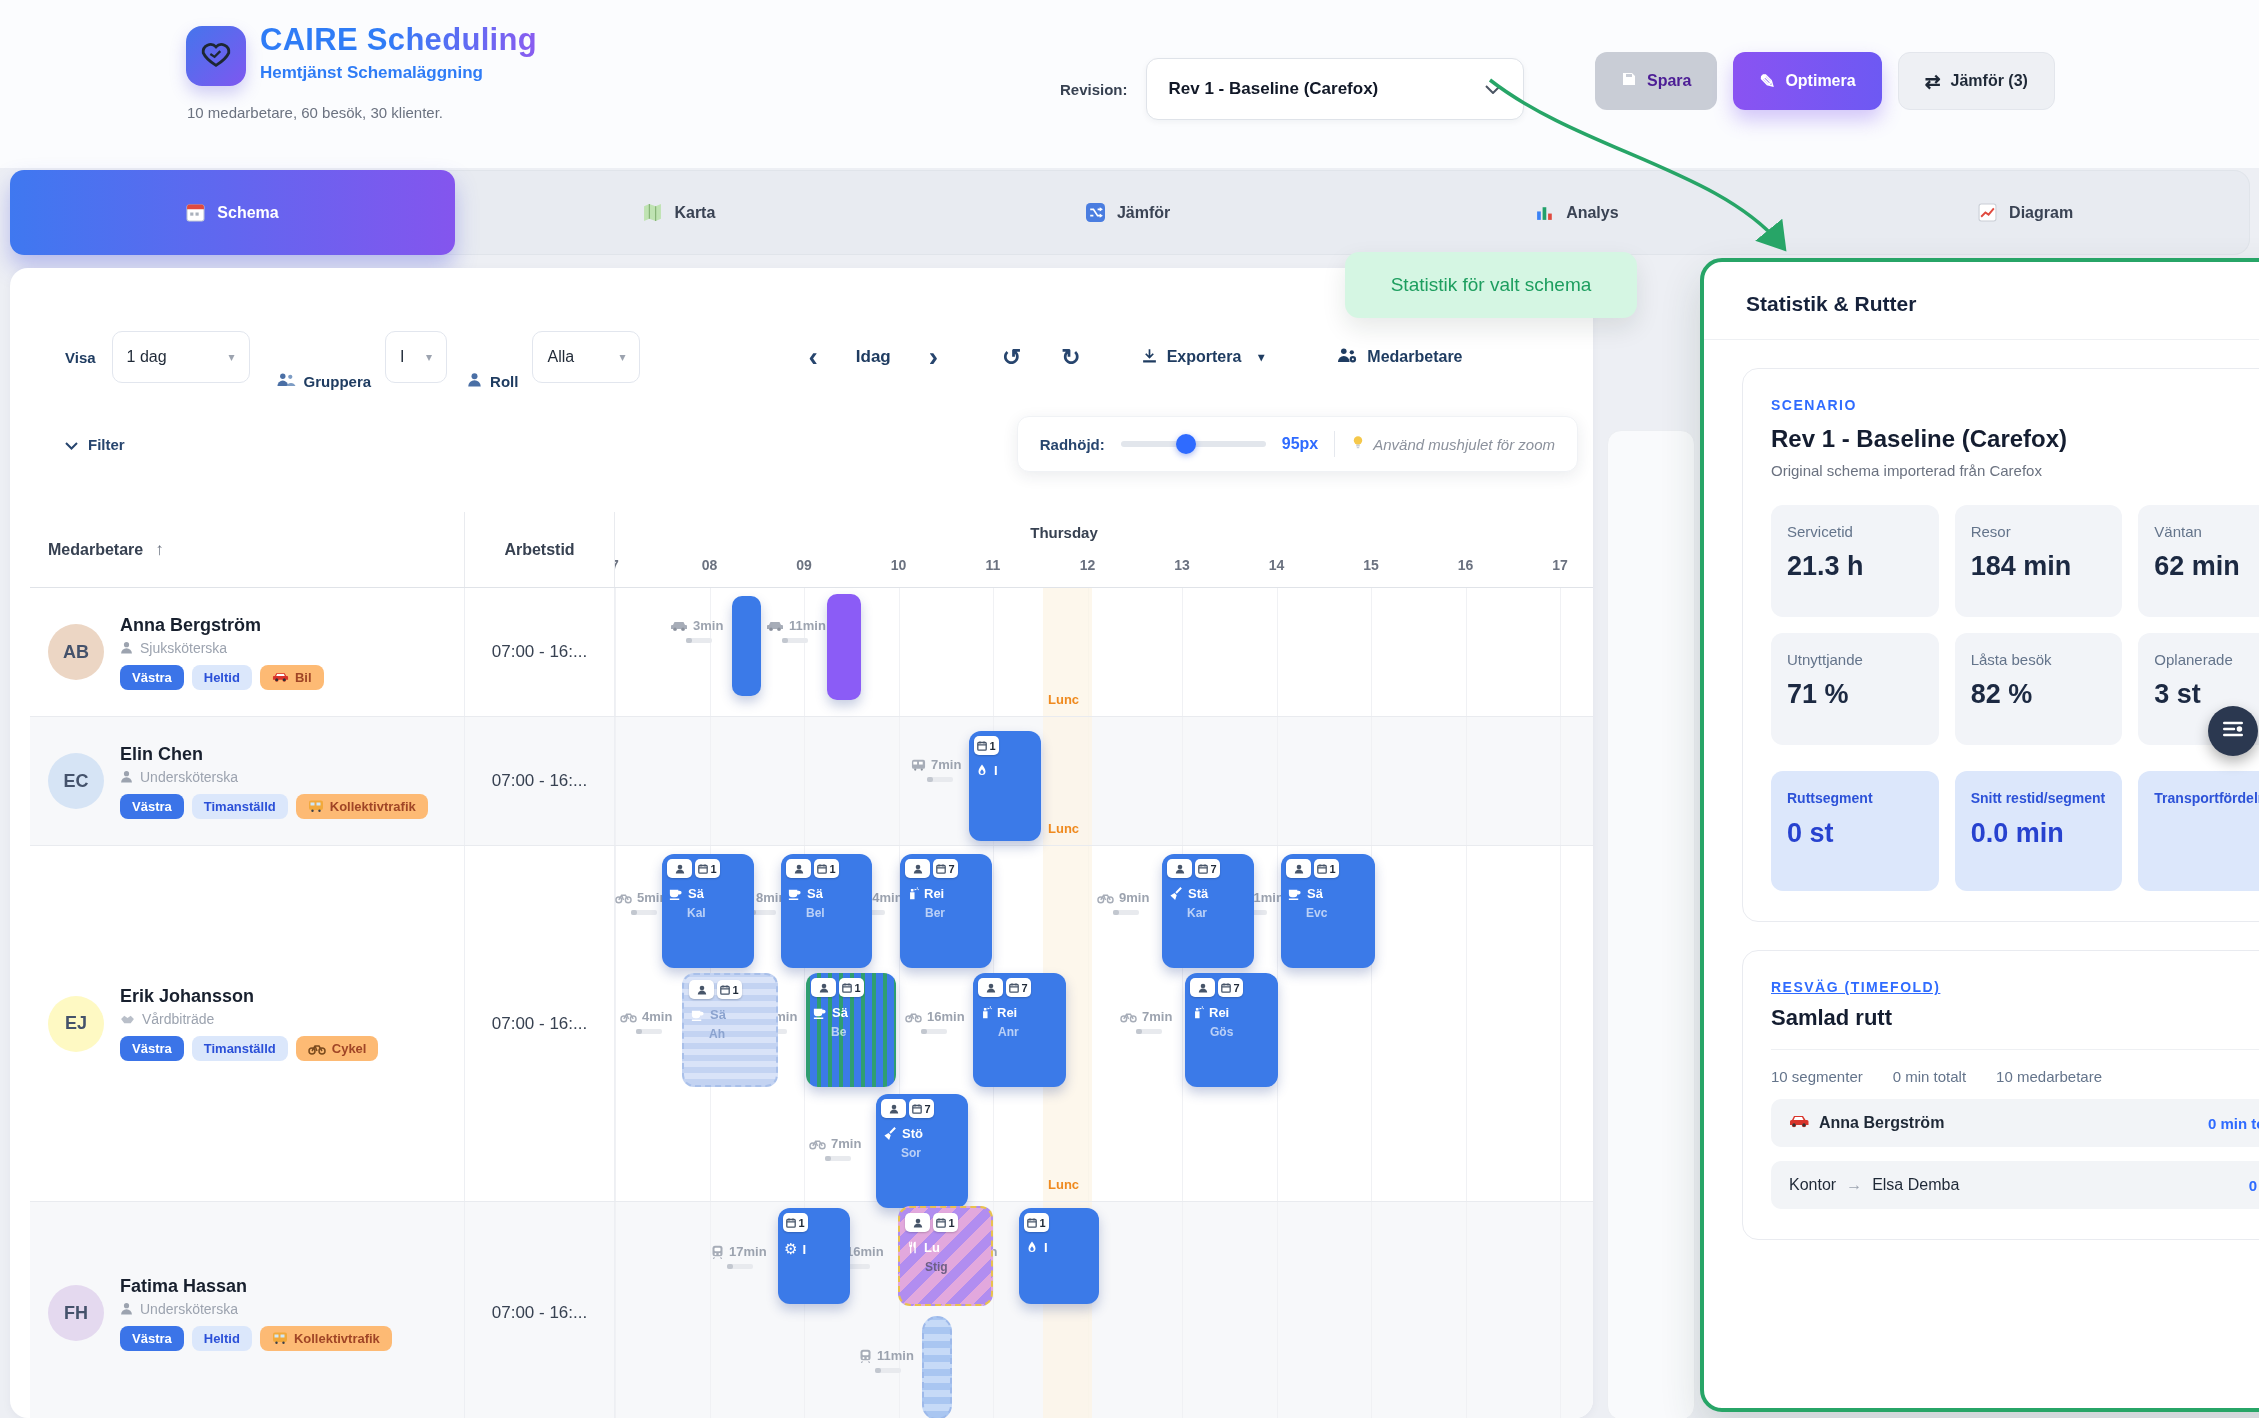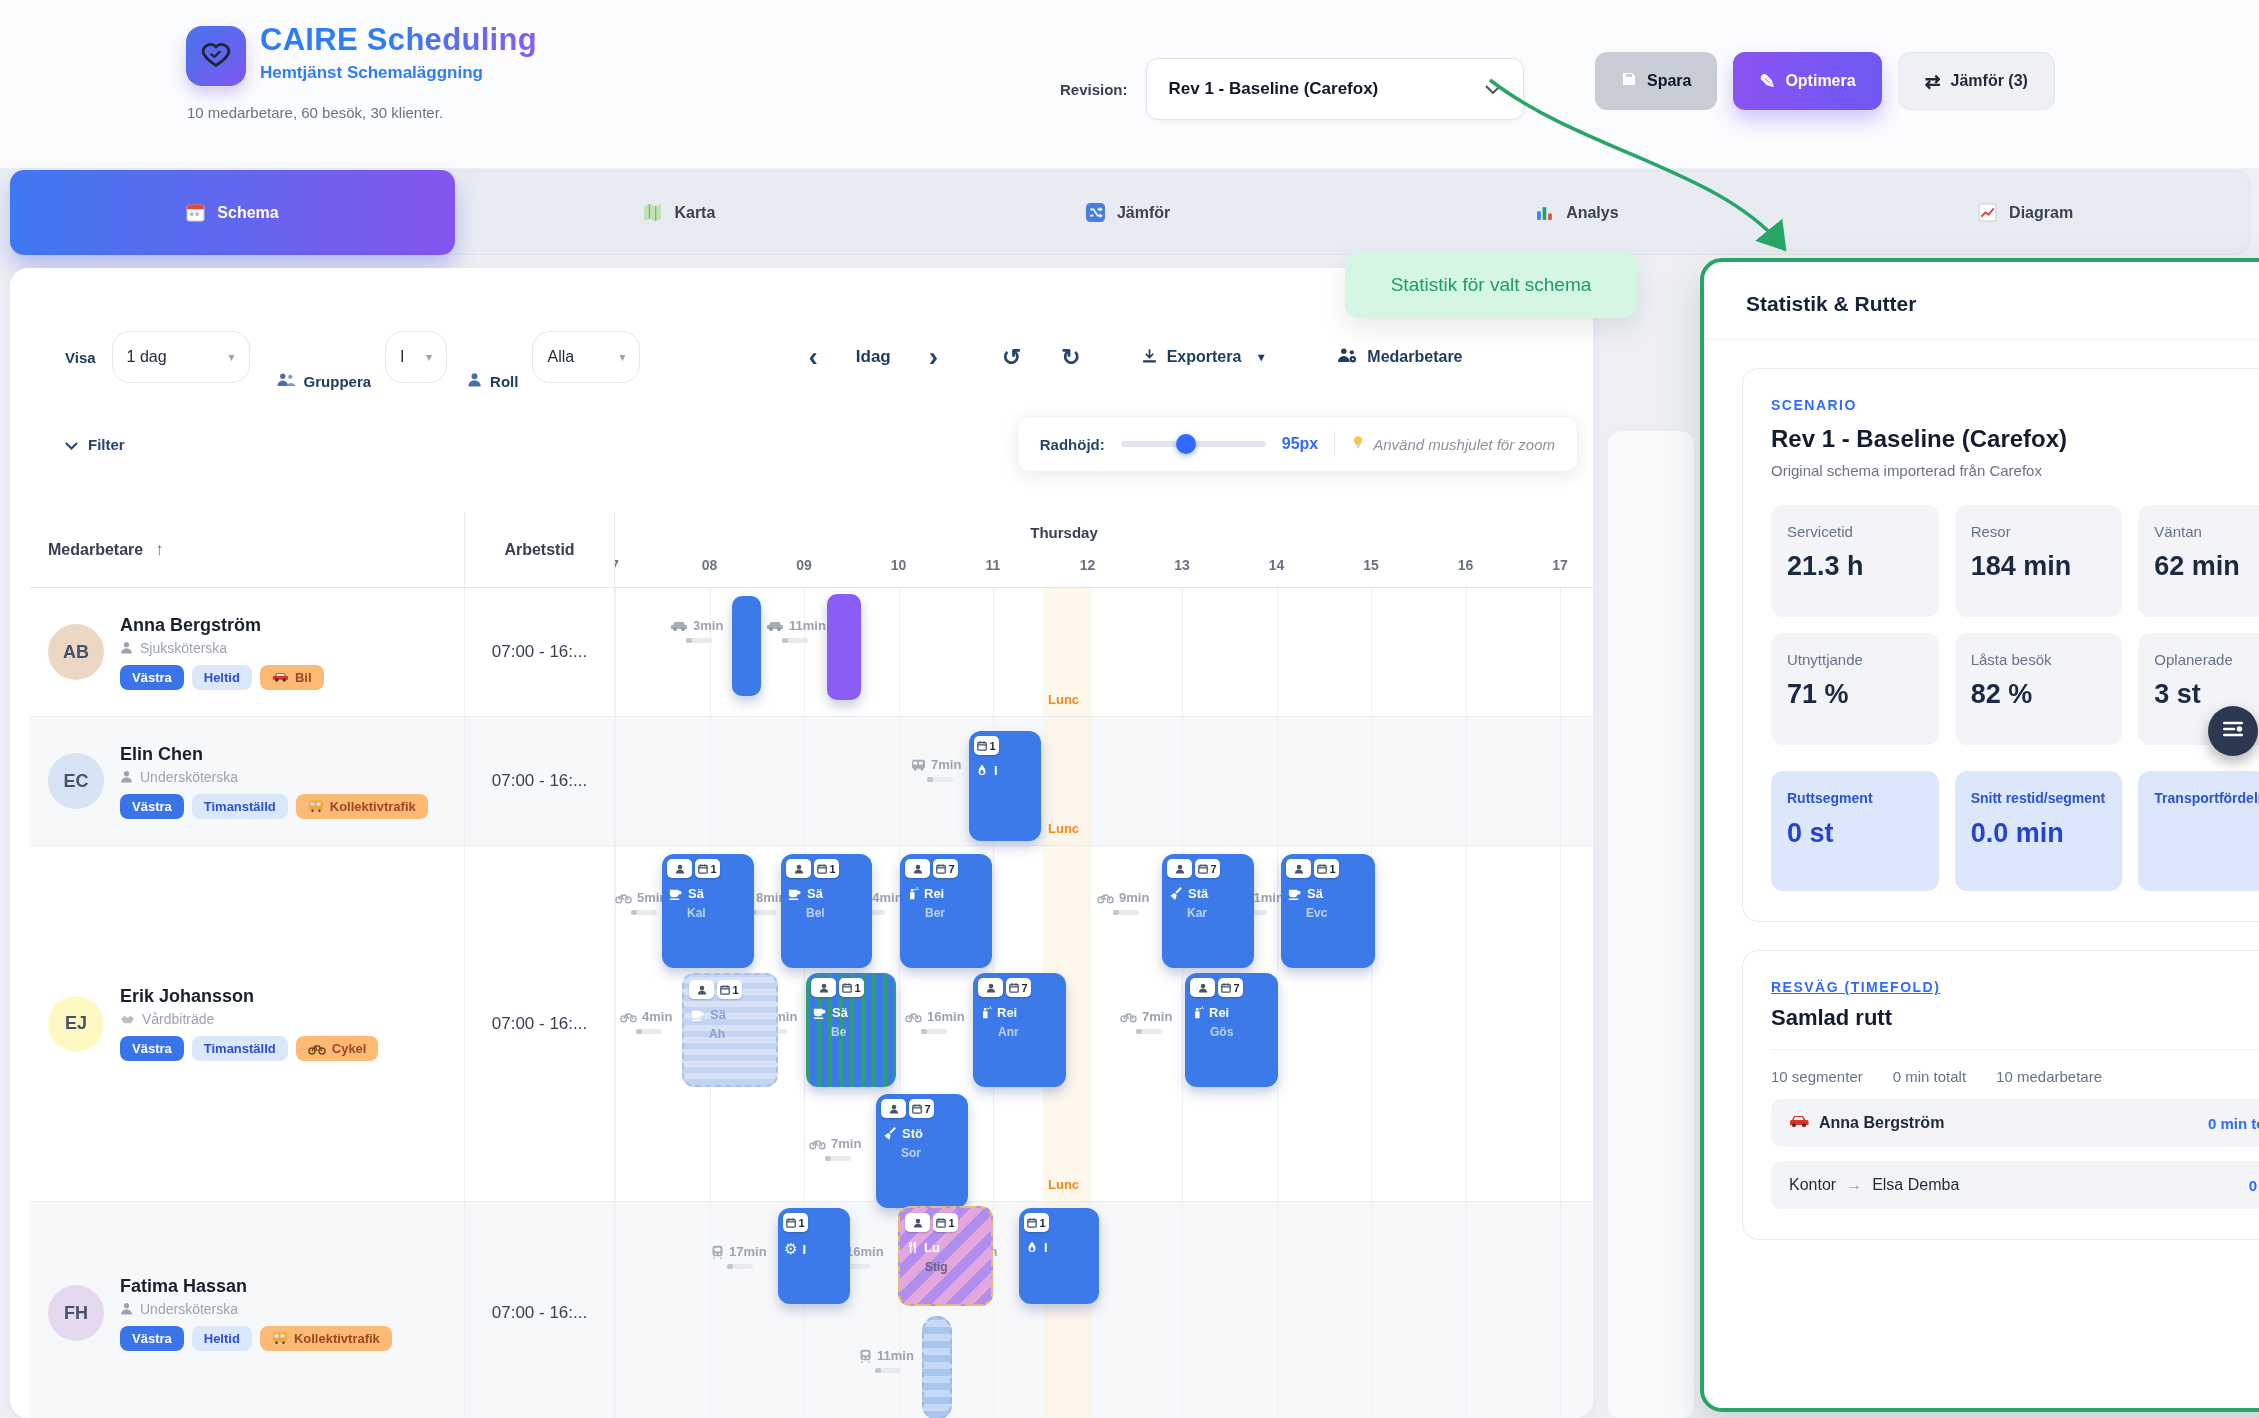--- a/index.html
+++ b/index.html
@@ -18,39 +18,39 @@
   .summary{position:absolute;left:187px;top:104px;font-size:15px;color:#6b7280;}
   .revgrp{position:absolute;left:1060px;top:58px;display:flex;align-items:center;gap:18px;}
   .revlabel{font-size:15px;font-weight:bold;color:#374151;}
   .revsel{width:378px;height:62px;background:#fff;border:1px solid #dfe3e9;border-radius:12px;display:flex;
           align-items:center;justify-content:space-between;padding:0 22px;box-sizing:border-box;cursor:pointer;
           box-shadow:0 2px 6px rgba(20,30,60,.05);}
   .revsel b{font-size:17px;color:#111827;}
   .hbtns{position:absolute;left:1595px;top:52px;display:flex;gap:16px;}
   .btn{height:58px;border-radius:12px;display:flex;align-items:center;justify-content:center;gap:10px;
        font-weight:bold;font-size:16px;padding:0 26px;cursor:pointer;box-sizing:border-box;}
-  .btn.save{background:#c9cdd6;color:#0f172a;}
+  .btn.save{background:#c9cdd6;color:#4c1d95;}
   .btn.opt{background:linear-gradient(90deg,#8a53f2,#6d59f3);color:#fff;box-shadow:0 10px 20px rgba(120,80,240,.32);}
   .btn.cmp{background:#eef0f4;color:#1f2937;border:1px solid #e3e6ec;}
   .glyph{font-size:19px;line-height:1;}
 
   
   .tabs{position:absolute;left:10px;top:170px;width:2240px;height:85px;background:#e8ebf1;border-radius:16px;
         display:flex;align-items:stretch;box-shadow:inset 0 0 0 1px #e0e4ea;}
   .tab{flex:1;display:flex;align-items:center;justify-content:center;gap:12px;font-size:16px;font-weight:bold;
        color:#3a4354;cursor:pointer;}
   .tab.active{flex:0 0 445px;background:linear-gradient(90deg,#3f78f0,#8455ee);border-radius:14px;color:#fff;
        box-shadow:0 12px 22px rgba(80,90,220,.35);}
   .ticon svg{display:block;}
 
   
   .card{position:absolute;left:10px;top:268px;width:1583px;height:1150px;background:#fff;border-radius:18px;
         box-shadow:0 2px 10px rgba(30,40,70,.05);overflow:hidden;}
   .toolrow{display:flex;align-items:center;margin:56px 0 0 55px;color:#1f3c61;font-weight:bold;font-size:15px;}
-  .tsel{display:flex;align-items:center;justify-content:space-between;border:1px solid #e2e6ee;border-radius:18px;
+  .tsel{display:flex;align-items:center;justify-content:space-between;border:1px solid #e2e6ee;border-radius:10px;
         background:#fff;height:52px;padding:7px 14px;box-sizing:border-box;font-size:16px;color:#1f2937;cursor:pointer;font-weight:normal;}
   .caret{color:#9ca3af;font-size:12px;margin-left:8px;}
   .tlabel-ic{display:flex;align-items:center;gap:8px;margin-top:48px;}
   .navbtn{font-size:28px;color:#27456e;cursor:pointer;line-height:1;}
   .todaybtn{font-size:17px;font-weight:bold;color:#1f3c61;cursor:pointer;}
   .uicon{font-size:23px;color:#27456e;cursor:pointer;line-height:1;}
   .toolact{display:flex;align-items:center;gap:9px;cursor:pointer;font-size:16px;}
 
   .filterrow{display:flex;align-items:center;margin:26px 15px 0 55px;}
   .fl{display:flex;align-items:center;gap:10px;font-weight:bold;font-size:15px;color:#27456e;cursor:pointer;}

